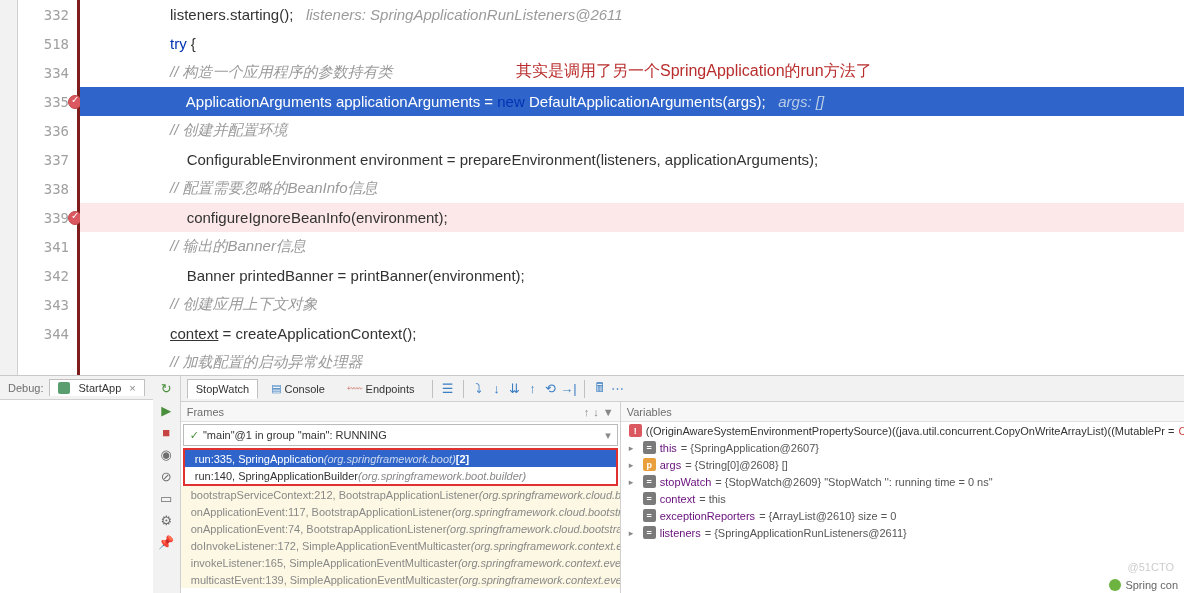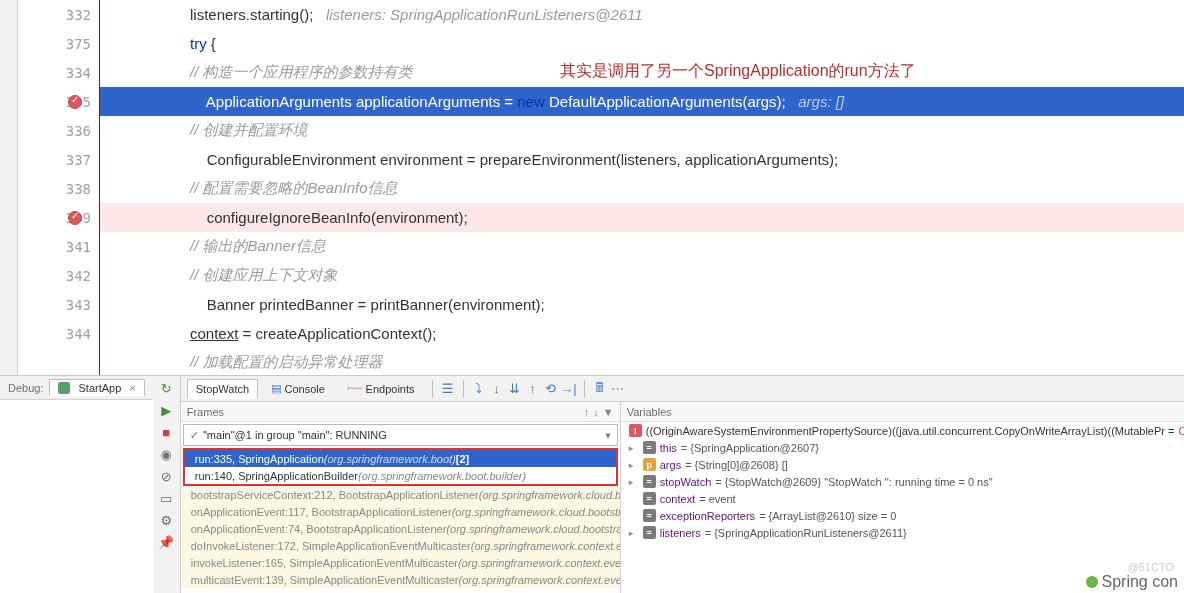--- a/index.html
+++ b/index.html
@@ -1,18 +1,18 @@
 <!DOCTYPE html>
 <html><head>
 <meta charset="utf-8">
 <style>
 * { margin: 0; padding: 0; box-sizing: border-box; font-family: "Segoe UI", Arial, sans-serif; }
 body { width: 1184px; height: 593px; overflow: hidden; background: #fff; font-size: 12px; color: #333; }
 .editor { display: flex; height: 375px; overflow: hidden; }
-.gutter { width: 100px; background: #fff; border-right: 1px solid #7f1d1d; }
+.gutter { width: 80px; background: #fff; border-right: 3px solid #7f1d1d; }
 .gutter-row { height: 29px; display: flex; align-items: center; justify-content: flex-end; padding-right: 8px; color: #a0a0a0; font-size: 14px; font-family: "Consolas", monospace; position: relative; }
 .breakpoint { position: absolute; left: 68px; width: 14px; height: 14px; border-radius: 50%; background: #db5860; border: 1px solid #c04848; }
 .breakpoint-check::after { content: "✓"; position: absolute; left: 2px; top: -2px; font-size: 10px; color: #fff; }
 .code { flex: 1; font-family: "Consolas", "Monaco", monospace; font-size: 15px; }
 .code-row { height: 29px; display: flex; align-items: center; padding-left: 90px; white-space: pre; }
 .code-row.hl-blue { background: #2f65ca; color: #fff; }
 .code-row.hl-pink { background: #fce8e8; }
 .comment { color: #9a9a9a; font-style: italic; }
 .hl-blue .comment-inline { color: #b8cce8; font-style: italic; }
 .kw { color: #0033b3; }
@@ -51,57 +51,57 @@
 .var-row { height: 17px; padding: 0 8px; font-size: 11px; display: flex; align-items: center; gap: 4px; white-space: nowrap; }
 .var-icon { width: 13px; height: 13px; border-radius: 2px; display: inline-flex; align-items: center; justify-content: center; font-size: 9px; font-weight: bold; color: #fff; }
 .vi-err { background: #db5860; }
 .vi-p { background: #e89f3c; }
 .vi-eq { background: #7a7a7a; }
 .expand { color: #888; width: 10px; font-size: 9px; }
 .var-name { color: #660e7a; }
 .var-val { color: #555; }
 .err-text { color: #c74343; }
 .sidebar-left { position: absolute; left: 0; top: 0; width: 18px; height: 375px; background: #f2f2f2; border-right: 1px solid #d0d0d0; }
-.status-right { position: absolute; bottom: 2px; right: 6px; font-size: 16px; color: #666; display: flex; align-items: center; gap: 4px; }
+.status-right { position: absolute; bottom: 2px; right: 6px; font-size: 11px; color: #666; display: flex; align-items: center; gap: 4px; }
 .spring-icon { width: 12px; height: 12px; background: #6db33f; border-radius: 50%; }
 .watermark { position: absolute; bottom: 20px; right: 10px; color: #ccc; font-size: 11px; }
 </style>
 </head>
 <body>
 
 <div class="sidebar-left"></div>
 
 <div class="editor">
   <div class="gutter" id="gutter">
       <div class="gutter-row">332</div>
-      <div class="gutter-row">375</div>
+      <div class="gutter-row">518</div>
       <div class="gutter-row">334</div>
       <div class="gutter-row">335<div class="breakpoint breakpoint-check"></div></div>
       <div class="gutter-row">336</div>
       <div class="gutter-row">337</div>
       <div class="gutter-row">338</div>
       <div class="gutter-row">339<div class="breakpoint breakpoint-check"></div></div>
       <div class="gutter-row">341</div>
       <div class="gutter-row">342</div>
       <div class="gutter-row">343</div>
       <div class="gutter-row">344</div>
     </div>
   <div class="code" id="code" style="position:relative;">
-    <div class="annotation" style="left:460px; top:61px;">其实是调用了另一个SpringApplication的run方法了</div>
+    <div class="annotation" style="left:436px; top:61px;">其实是调用了另一个SpringApplication的run方法了</div>
   <div class="code-row">listeners.starting();<span class="comment">   listeners: SpringApplicationRunListeners@2611</span></div>
       <div class="code-row"><span class="kw">try</span> {</div>
       <div class="code-row">    <span class="comment">// 构造一个应用程序的参数持有类</span></div>
       <div class="code-row hl-blue">    ApplicationArguments applicationArguments = <span class="kw">new</span> DefaultApplicationArguments(args);<span class="comment-inline">   args: []</span></div>
       <div class="code-row">    <span class="comment">// 创建并配置环境</span></div>
       <div class="code-row">    ConfigurableEnvironment environment = prepareEnvironment(listeners, applicationArguments);</div>
       <div class="code-row">    <span class="comment">// 配置需要忽略的BeanInfo信息</span></div>
       <div class="code-row hl-pink">    configureIgnoreBeanInfo(environment);</div>
       <div class="code-row">    <span class="comment">// 输出的Banner信息</span></div>
+      <div class="code-row">    Banner printedBanner = printBanner(environment);</div>
       <div class="code-row">    <span class="comment">// 创建应用上下文对象</span></div>
-      <div class="code-row">    Banner printedBanner = printBanner(environment);</div>
       <div class="code-row">    <span class="underline">context</span> = createApplicationContext();</div>
       <div class="code-row">    <span class="comment">// 加载配置的启动异常处理器</span></div>
     </div>
 </div>
 
 <div class="debug-panel">
   <div class="debug-header">
     <span class="debug-title">Debug:</span>
     <div class="debug-tab">
       <span class="bug-icon"></span>
@@ -224,21 +224,21 @@
               <div class="var-row">
                 <span class="expand">▸</span>
                 <span class="var-icon vi-eq">=</span>
                 <span class="var-name">stopWatch</span>
                 <span class="var-val"> = {StopWatch@2609} "StopWatch '': running time = 0 ns"</span>
               </div>
               <div class="var-row">
                 <span class="expand"></span>
                 <span class="var-icon vi-eq">=</span>
                 <span class="var-name">context</span>
-                <span class="var-val"> = event</span>
+                <span class="var-val"> = this</span>
               </div>
               <div class="var-row">
                 <span class="expand"></span>
                 <span class="var-icon vi-eq">=</span>
                 <span class="var-name">exceptionReporters</span>
                 <span class="var-val"> = {ArrayList@2610}  size = 0</span>
               </div>
               <div class="var-row">
                 <span class="expand">▸</span>
                 <span class="var-icon vi-eq">=</span>

